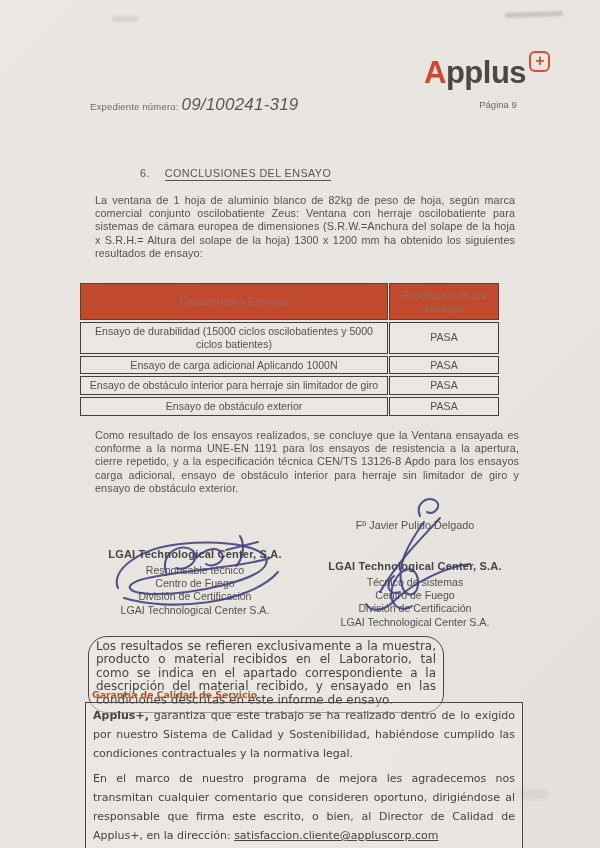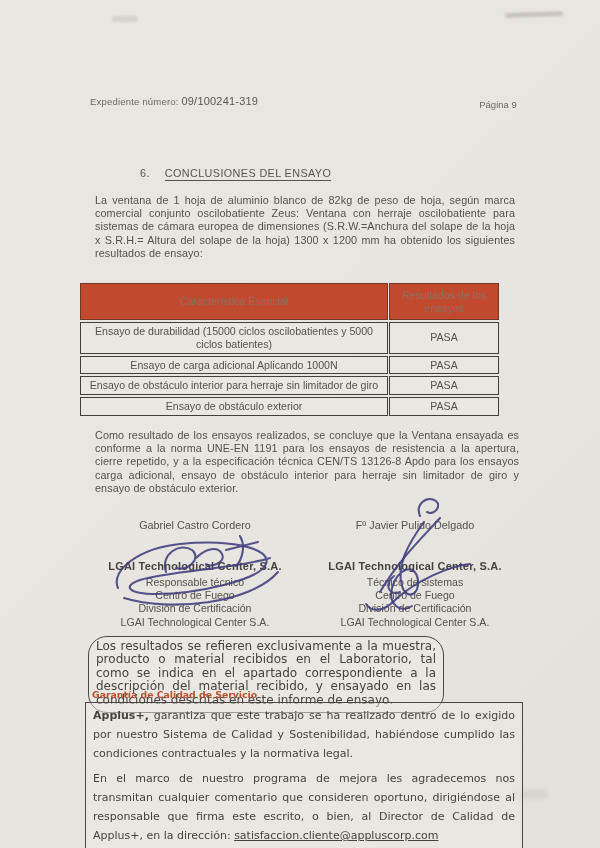--- a/index.html
+++ b/index.html
@@ -7,21 +7,21 @@
   .page{
     position:relative;width:600px;height:848px;
     background:linear-gradient(135deg,#eae6e2 0%,#e8e4e0 55%,#e4e0dc 100%);
     font-family:"Liberation Sans",sans-serif;
     color:#55524e;
   }
   .abs{position:absolute;}
 
   
   .expediente{font-size:9.5px;color:#6b6762;letter-spacing:.2px;}
-  .expediente .num{font-size:11px;color:#5a5651;}
+  .expediente .num{font-size:17px;color:#5a5651;font-style:italic;}
   .logo{font-size:31px;font-weight:bold;letter-spacing:-.5px;line-height:30px;white-space:nowrap;}
   .logo .a{color:#d5452d;}
   .logo .rest{color:#4b4744;}
   .plusbox{
     display:inline-block;vertical-align:top;margin-left:3px;margin-top:-7px;
     width:17px;height:17px;border:2.5px solid #d5502f;border-radius:6px;
     color:#d5502f;font-size:16px;font-weight:bold;line-height:15px;text-align:center;
   }
   .pagina{font-size:9.5px;color:#6b6762;text-align:center;width:80px;}
 
@@ -79,20 +79,23 @@
 
   <div class="smudge abs" style="left:505px;top:12px;width:58px;height:5px;background:rgba(125,120,114,.30);transform:rotate(-2deg);"></div>
   <div class="smudge abs" style="left:112px;top:16px;width:26px;height:6px;background:rgba(125,120,114,.18);"></div>
   <div class="smudge abs" style="left:512px;top:790px;width:36px;height:9px;background:rgba(125,120,114,.12);filter:blur(2px);"></div>
 
   <div class="abs expediente" style="left:90px;top:95px;">
     <span>Expediente número:</span>
     <span class="num">09/100241-319</span>
   </div>
 
+  <div class="abs logo" style="left:424px;top:58px;">
+    <span class="a">A</span><span class="rest">pplus</span><span class="plusbox"><span>+</span></span>
+  </div>
   <div class="abs pagina" style="left:458px;top:99px;">Página 9</div>
 
   <div class="abs section-title" style="left:100px;top:167px;margin-left:40px;">
     <span class="num">6.</span><span class="txt">CONCLUSIONES DEL ENSAYO</span>
   </div>
 
   <div class="abs para last-left" style="left:95px;top:194px;width:420px;">La ventana de 1 hoja de aluminio blanco de 82kg de peso de hoja, según marca comercial conjunto oscilobatiente Zeus: Ventana con herraje oscilobatiente para sistemas de cámara europea  de dimensiones  (S.R.W.=Anchura del solape de la hoja x S.R.H.= Altura del solape de la hoja) 1300 x 1200 mm  ha obtenido los siguientes resultados de ensayo:</div>
 
   <table class="results abs" style="left:79px;top:281px;">
     <thead>
@@ -117,21 +120,20 @@
       <tr>
         <td>Ensayo de obstáculo exterior</td>
         <td class="col-res">PASA</td>
       </tr>
     </tbody>
   </table>
 
   <div class="abs para last-left" style="left:95px;top:429px;width:424px;">Como resultado de los ensayos realizados, se concluye que la Ventana ensayada es conforme a la norma UNE-EN 1191  para los ensayos de resistencia a la apertura, cierre repetido, y a la especificación técnica CEN/TS 13126-8 Apdo para los ensayos carga adicional, ensayo de obstáculo interior para herraje sin limitador de giro y ensayo de obstáculo exterior.</div>
 
   <div class="abs sig" style="left:90px;top:519px;">
-    <div class="name">Gabriel Castro Cordero</div>
     <div class="company">LGAI Technological Center, S.A.</div>
     <div class="roles">
       <div>Responsable técnico</div>
       <div>Centro de Fuego</div>
       <div>División de Certificación</div>
       <div>LGAI Technological Center S.A.</div>
     </div>
   </div>
 
   <div class="abs sig" style="left:310px;top:519px;">

